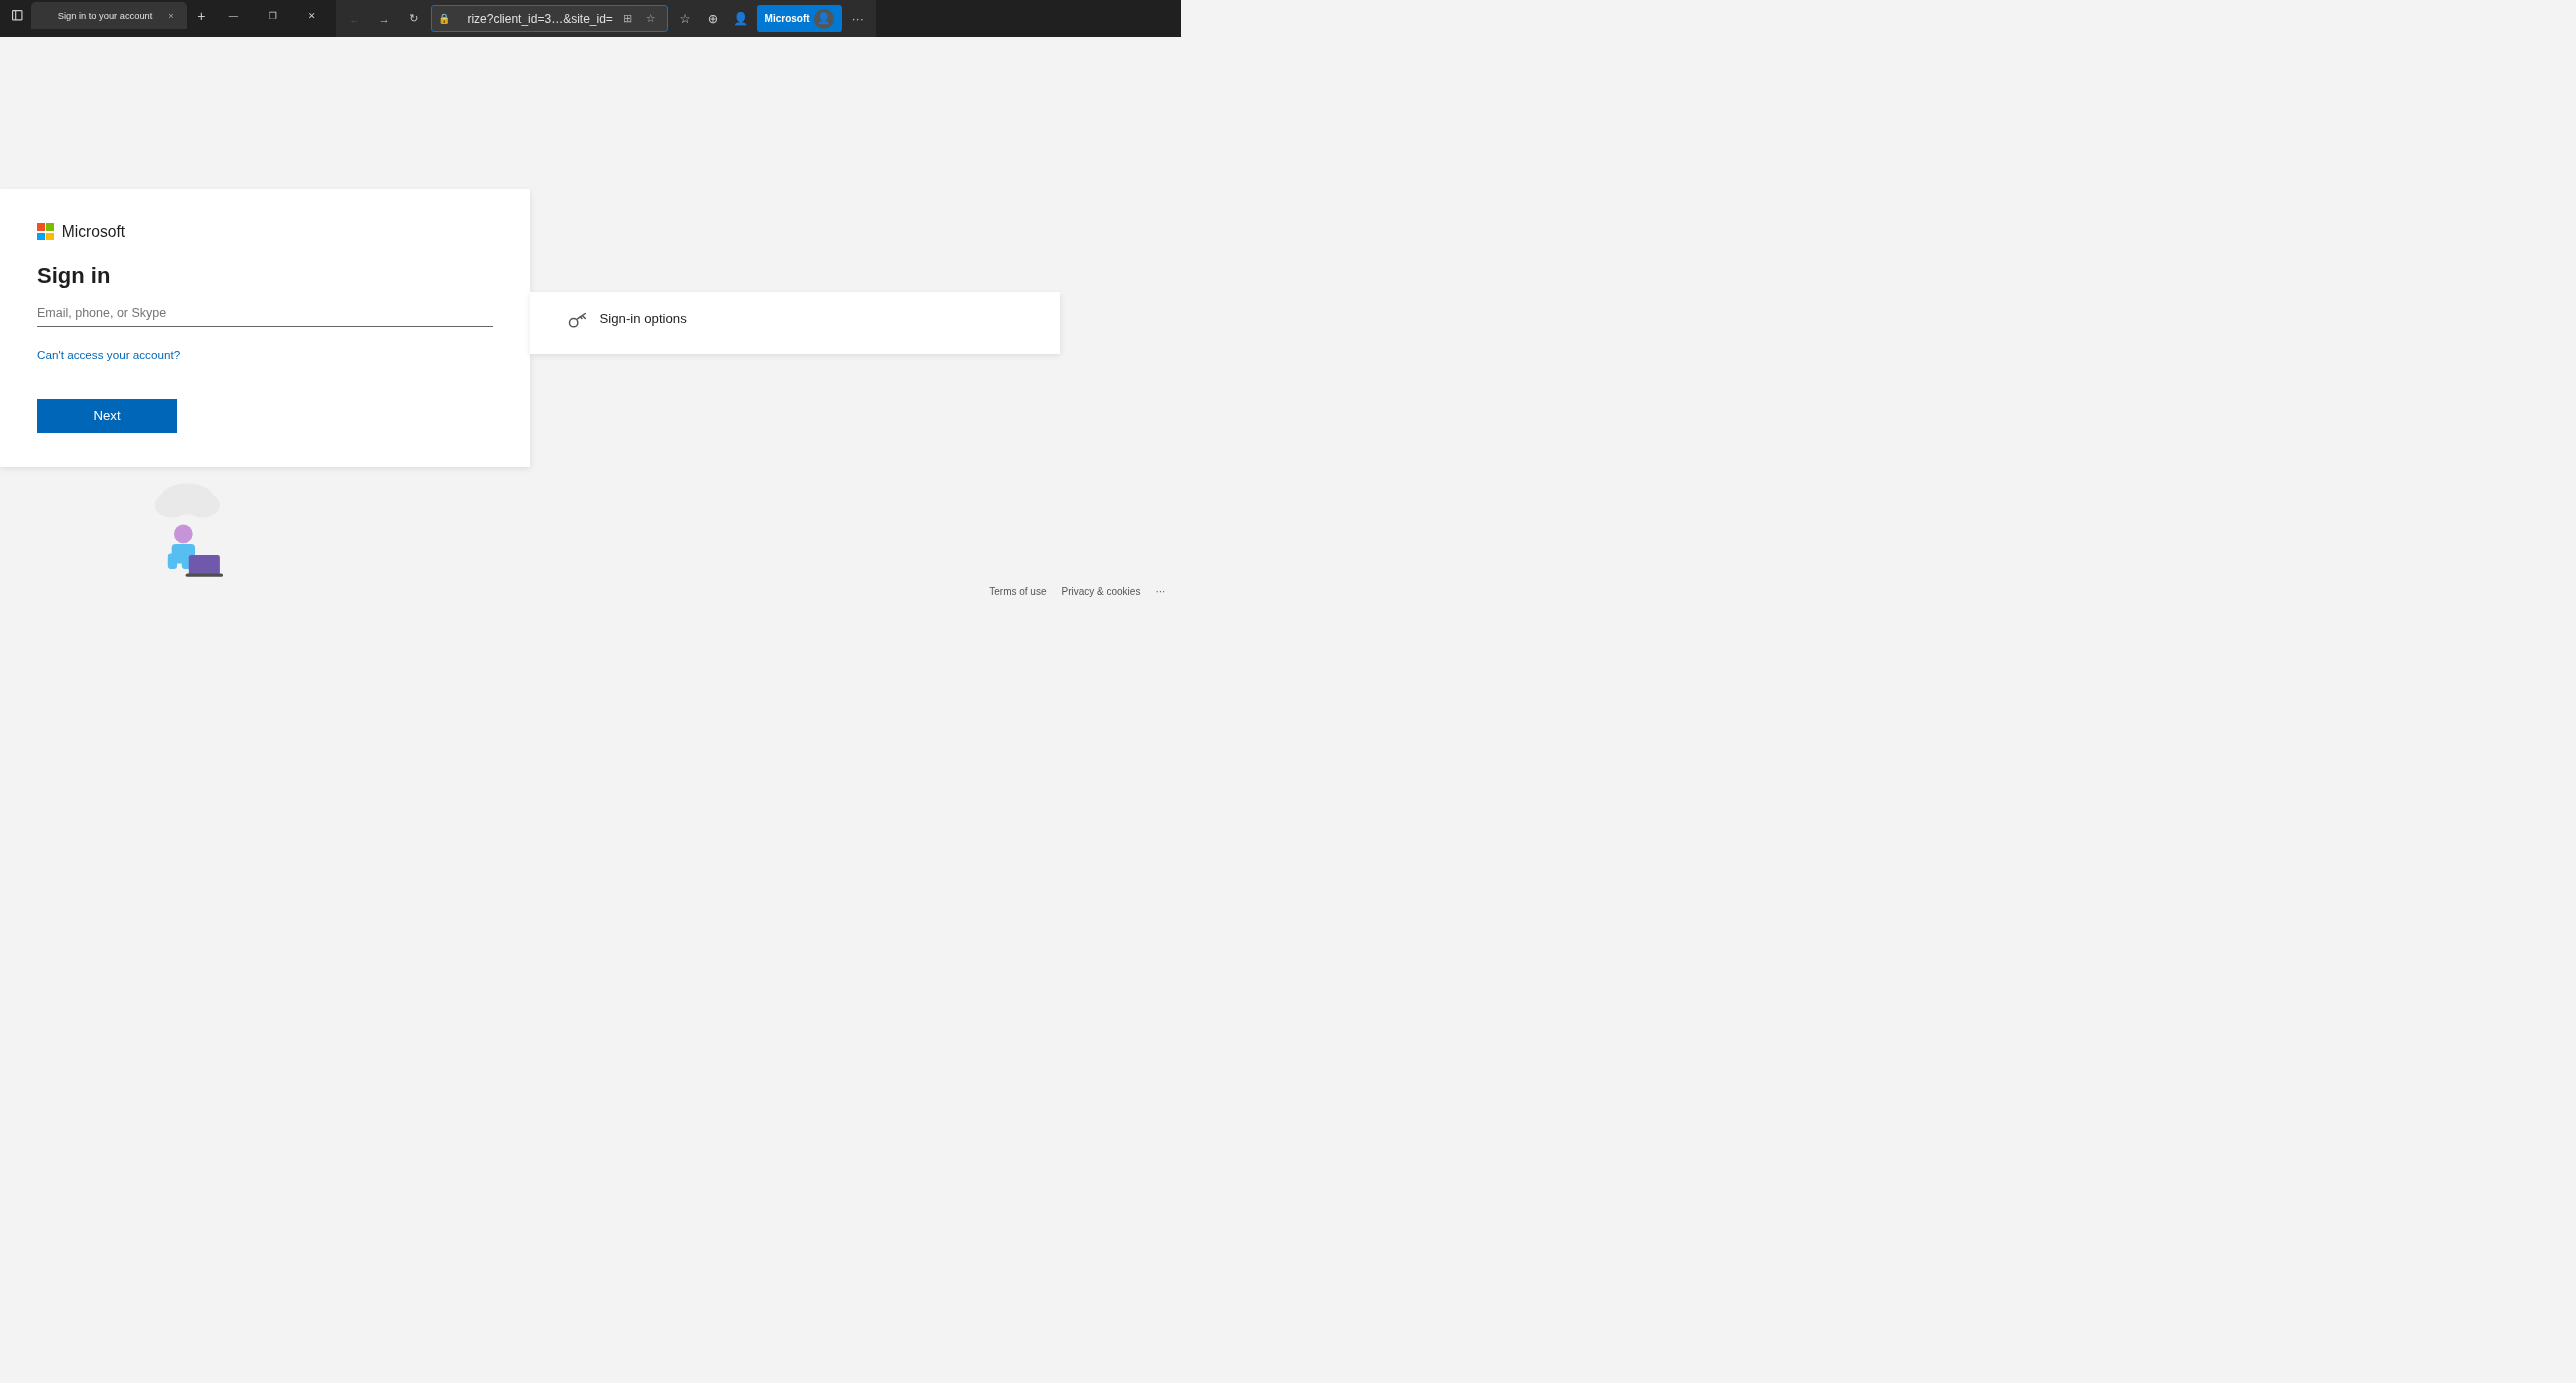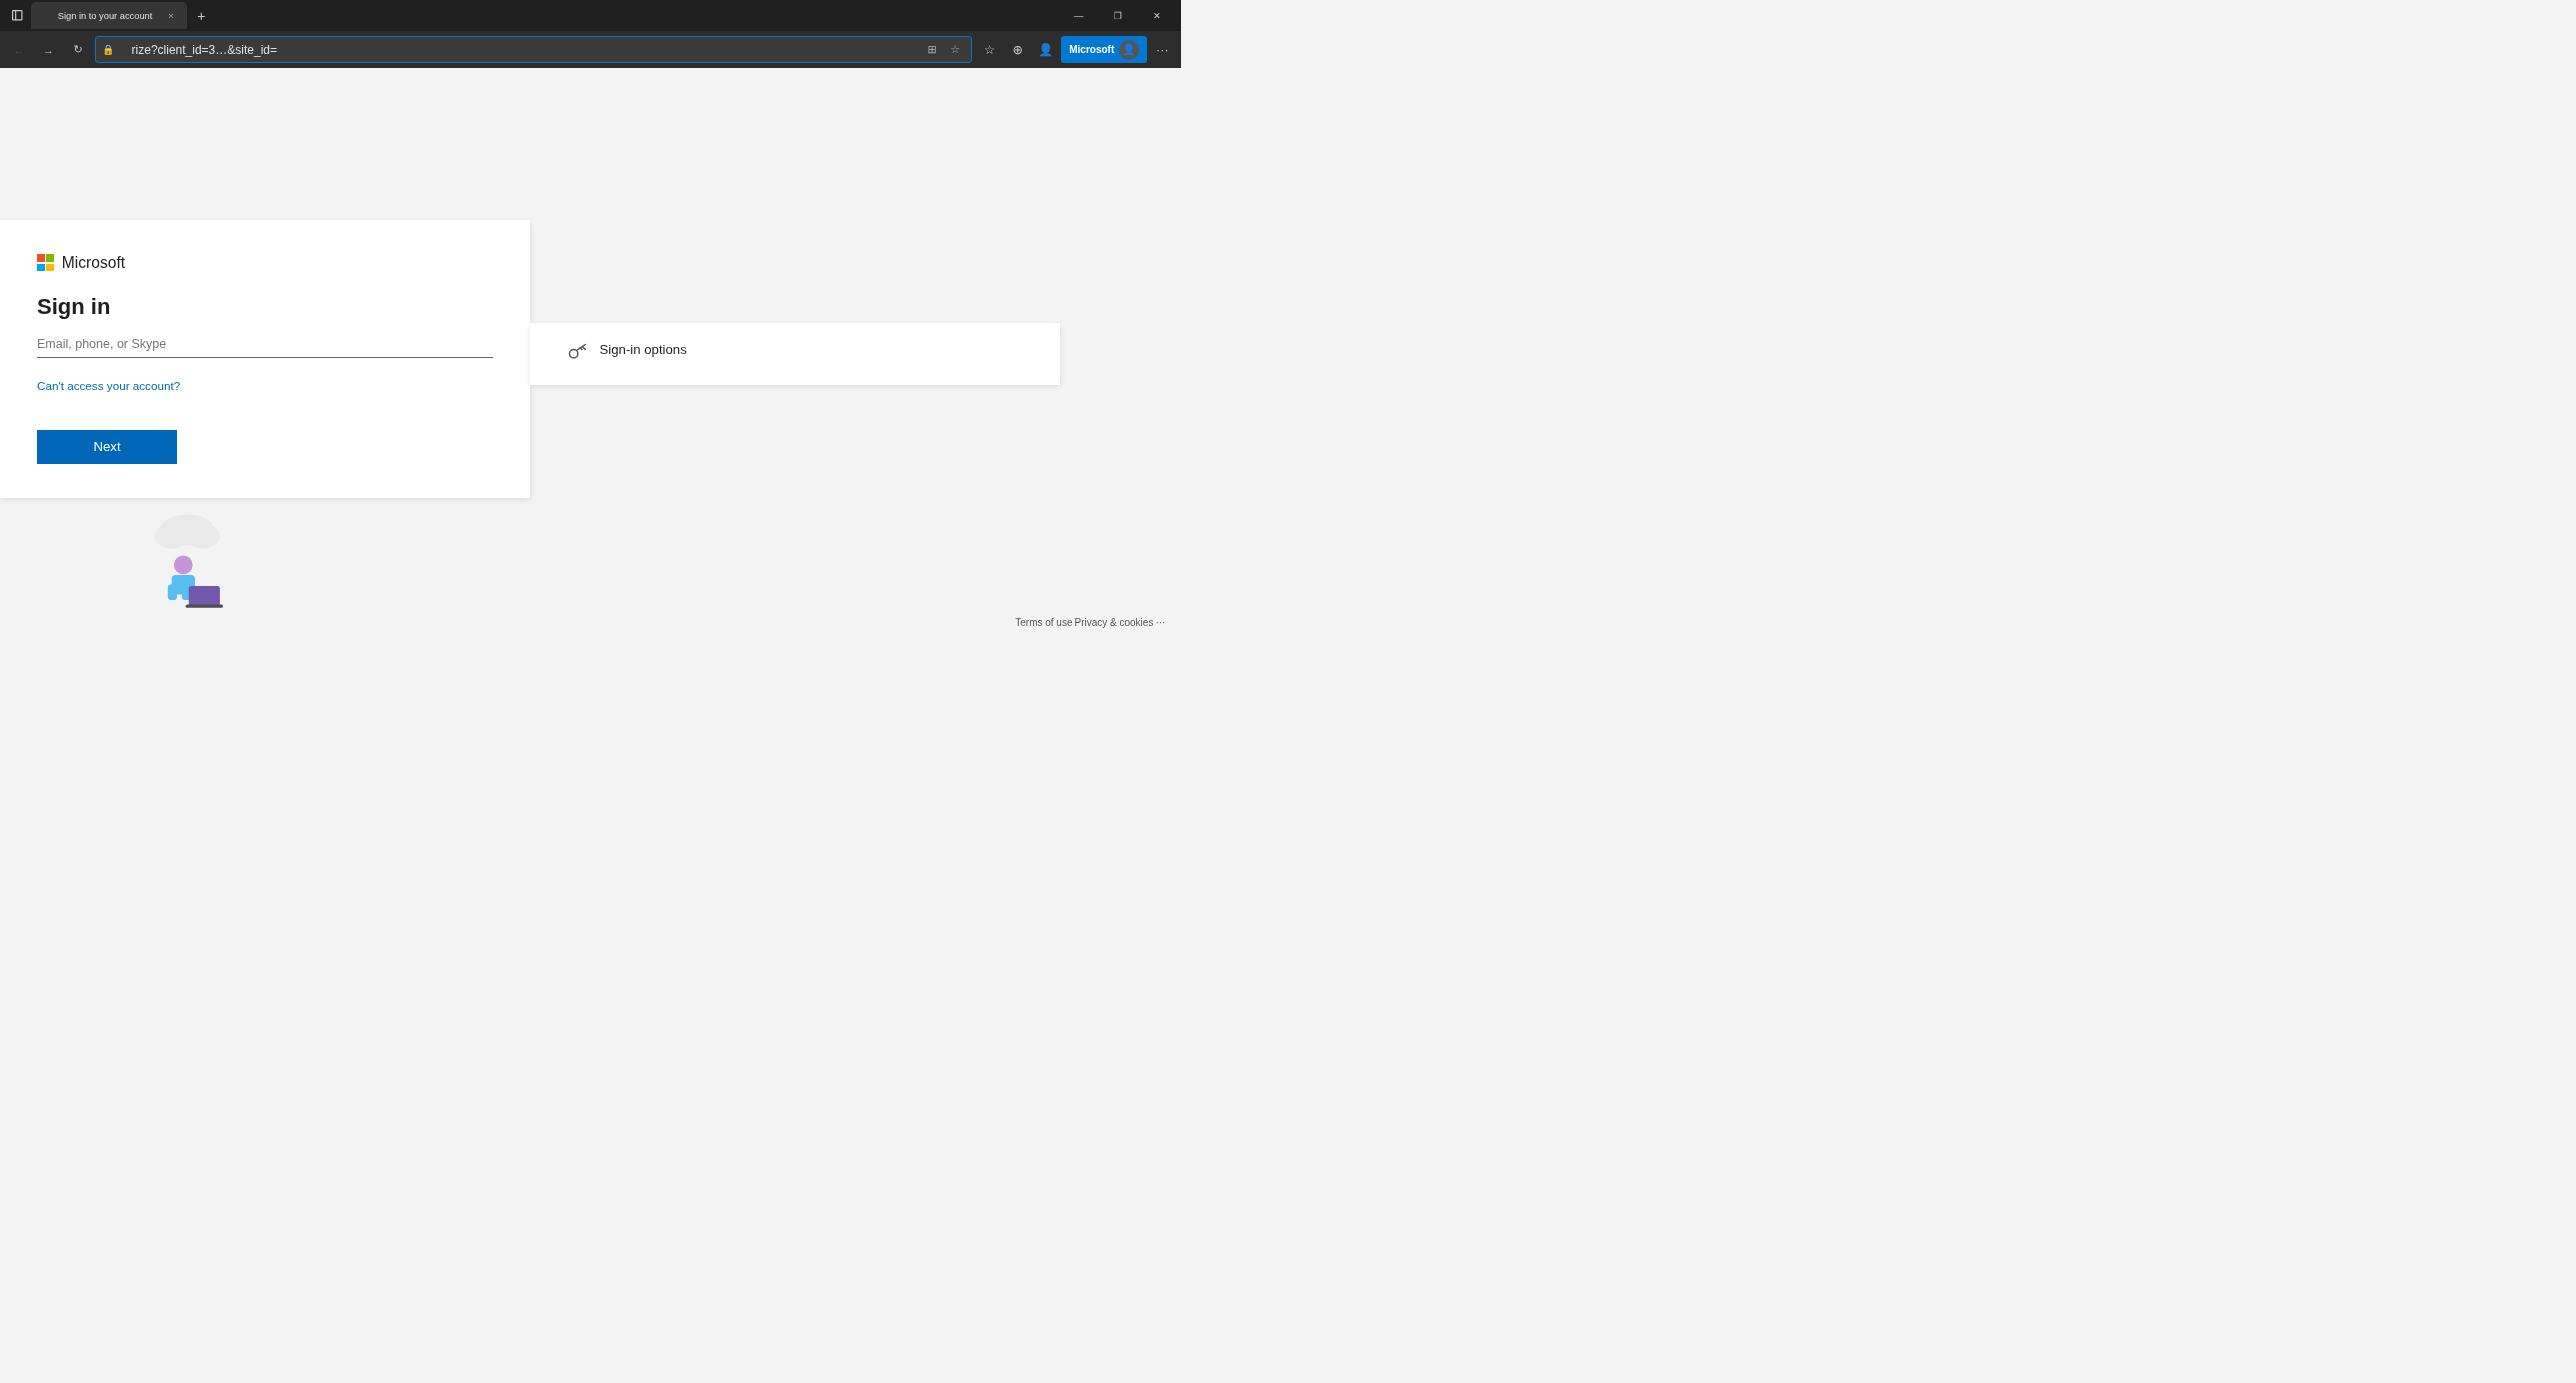--- a/index.html
+++ b/index.html
@@ -10,21 +10,21 @@
       height: 635px;
       overflow: hidden;
       position: relative;
     }
 
     
     .browser-chrome {
       width: 100%;
       background: #202020;
       display: flex;
-      flex-direction: column;
+      flex-direction: row;
     }
 
     .tab-bar {
       display: flex;
       align-items: center;
       background: #202020;
       height: 31px;
       padding: 0 6.2px;
       gap: 3.1px;
     }
@@ -361,21 +361,21 @@
     
     .page-footer {
       position: absolute;
       bottom: 0;
       right: 0;
       left: 0;
       display: flex;
       justify-content: flex-end;
       padding: 6.2px 15.6px;
       background: #f3f3f3;
-      gap: 2px;
+      gap: 15px;
       align-items: flex-end;
     }
 
     .footer-link {
       font-size: 10px;
       color: #555;
       cursor: pointer;
       text-decoration: none;
     }
 

